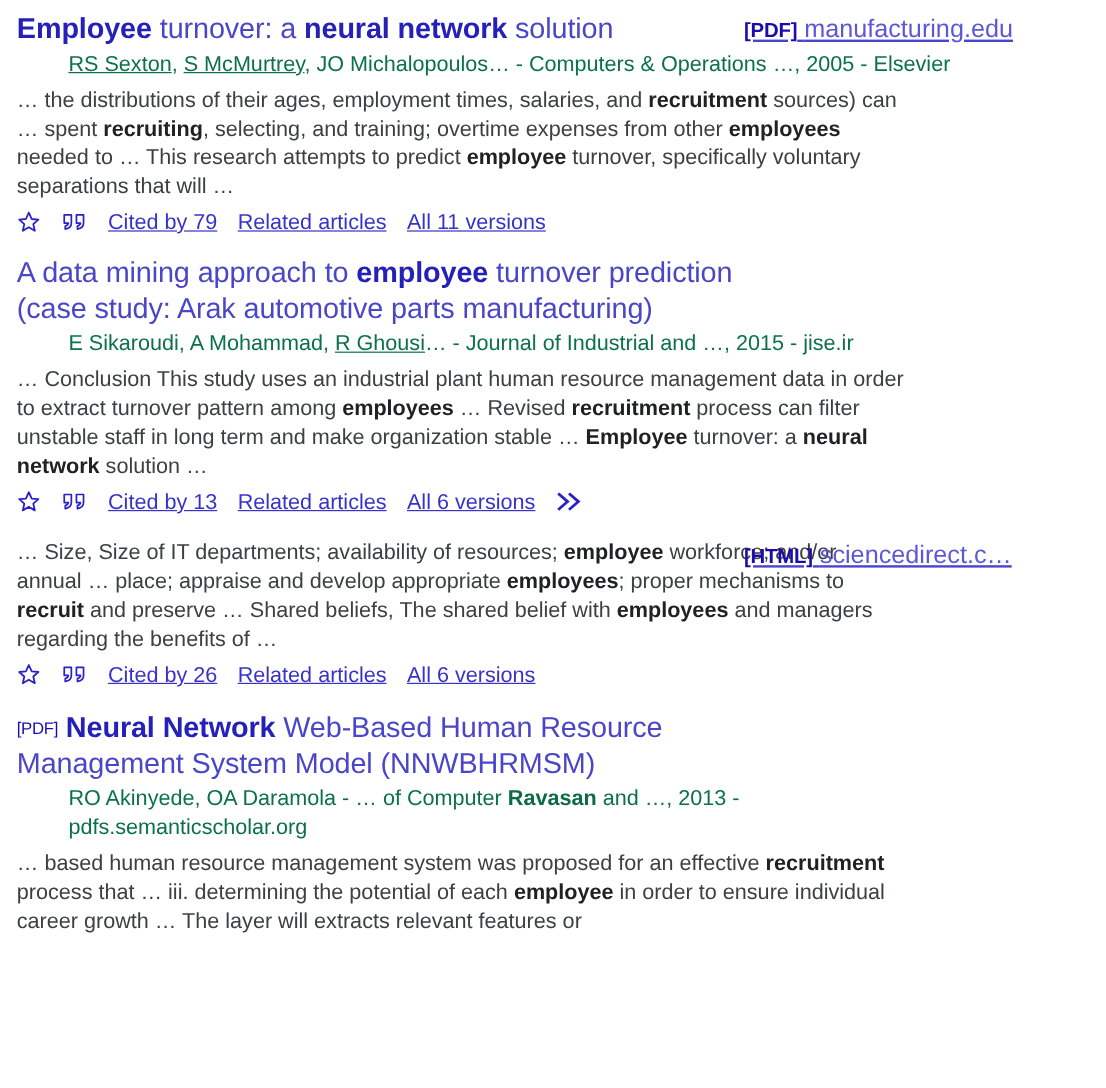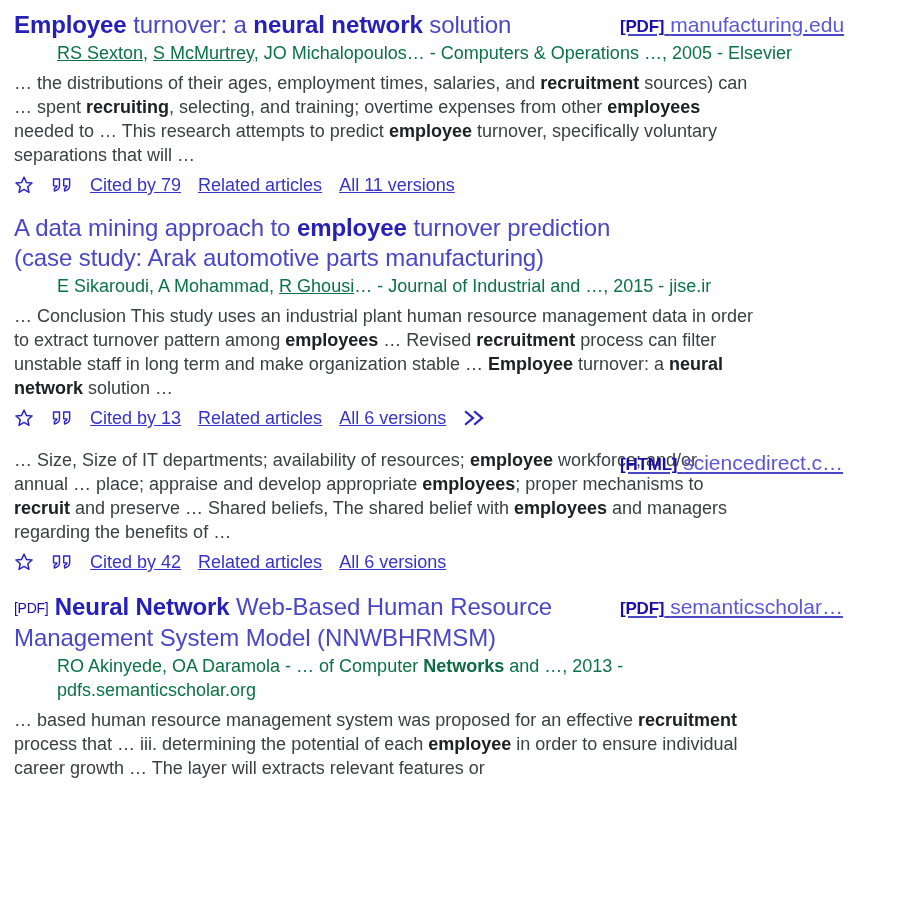--- a/index.html
+++ b/index.html
@@ -194,24 +194,23 @@
           <svg class="star-ico" viewBox="0 0 24 24" fill="none" stroke="#2a23c4" stroke-width="1.8" stroke-linejoin="round">
             <polygon points="12,2.6 14.9,9.0 21.6,9.6 16.5,14.1 18.0,20.8 12,17.3 6.0,20.8 7.5,14.1 2.4,9.6 9.1,9.0"></polygon>
           </svg>
         </span>
         <span class="icon">
           <svg class="quote-ico" viewBox="0 0 26 20" fill="none" stroke="#2a23c4" stroke-width="1.7" stroke-linejoin="round">
             <path d="M3 3 h7 v8 q0 5 -6 6 v-3 q3 -1 3 -3 h-4 z"></path>
             <path d="M15 3 h7 v8 q0 5 -6 6 v-3 q3 -1 3 -3 h-4 z"></path>
           </svg>
         </span>
-        <a class="act" href="#">Cited by 42</a>
+        <a class="act" href="#">Cited by 26</a>
         <a class="act" href="#">Related articles</a>
         <a class="act" href="#">All 6 versions</a>
       </div>
     </div>
     <div class="result r4">
-      <a class="res-link" href="#"><span class="tag">[PDF]</span> <span class="dom">semanticscholar…</span></a>
       <div class="title"><a href="#" style="color:inherit;text-decoration:none"><span class="prefix">[PDF]</span> <b>Neural Network</b> Web-Based Human Resource Management System Model (NNWBHRMSM)</a></div>
-      <div class="authors">RO Akinyede, OA Daramola - … of Computer <b>Networks</b> and …, 2013 - pdfs.semanticscholar.org</div>
+      <div class="authors">RO Akinyede, OA Daramola - … of Computer <b>Ravasan</b> and …, 2013 - pdfs.semanticscholar.org</div>
       <div class="snippet">… based human resource management system was proposed for an effective <b>recruitment</b> process that … iii. determining the potential of each <b>employee</b> in order to ensure individual career growth … The layer will extracts relevant features or</div>
     </div>
   </div>
 
 </body></html>

